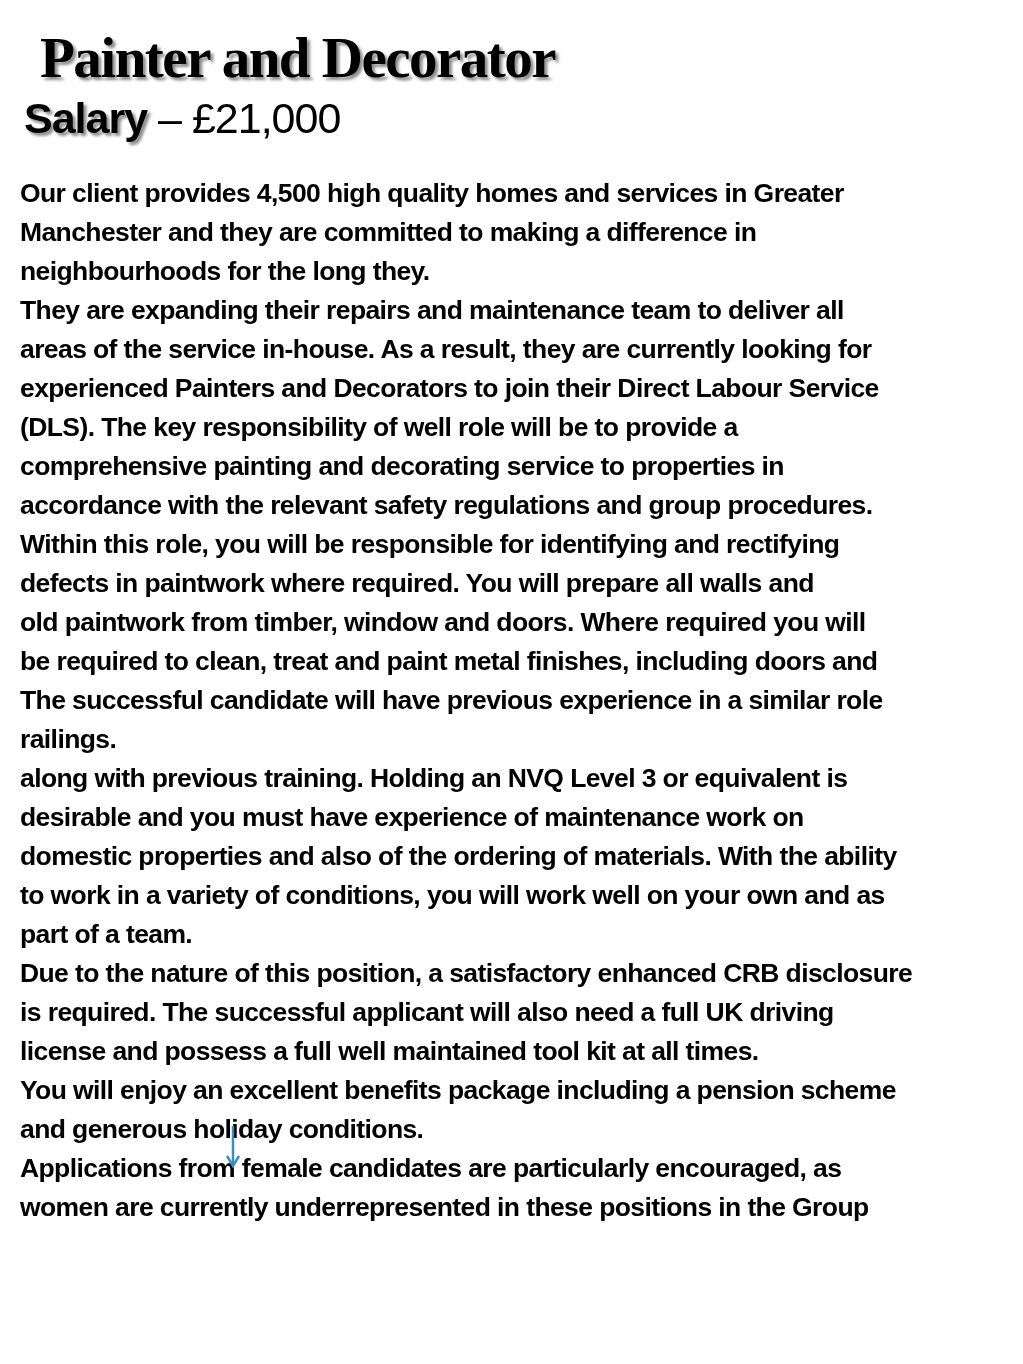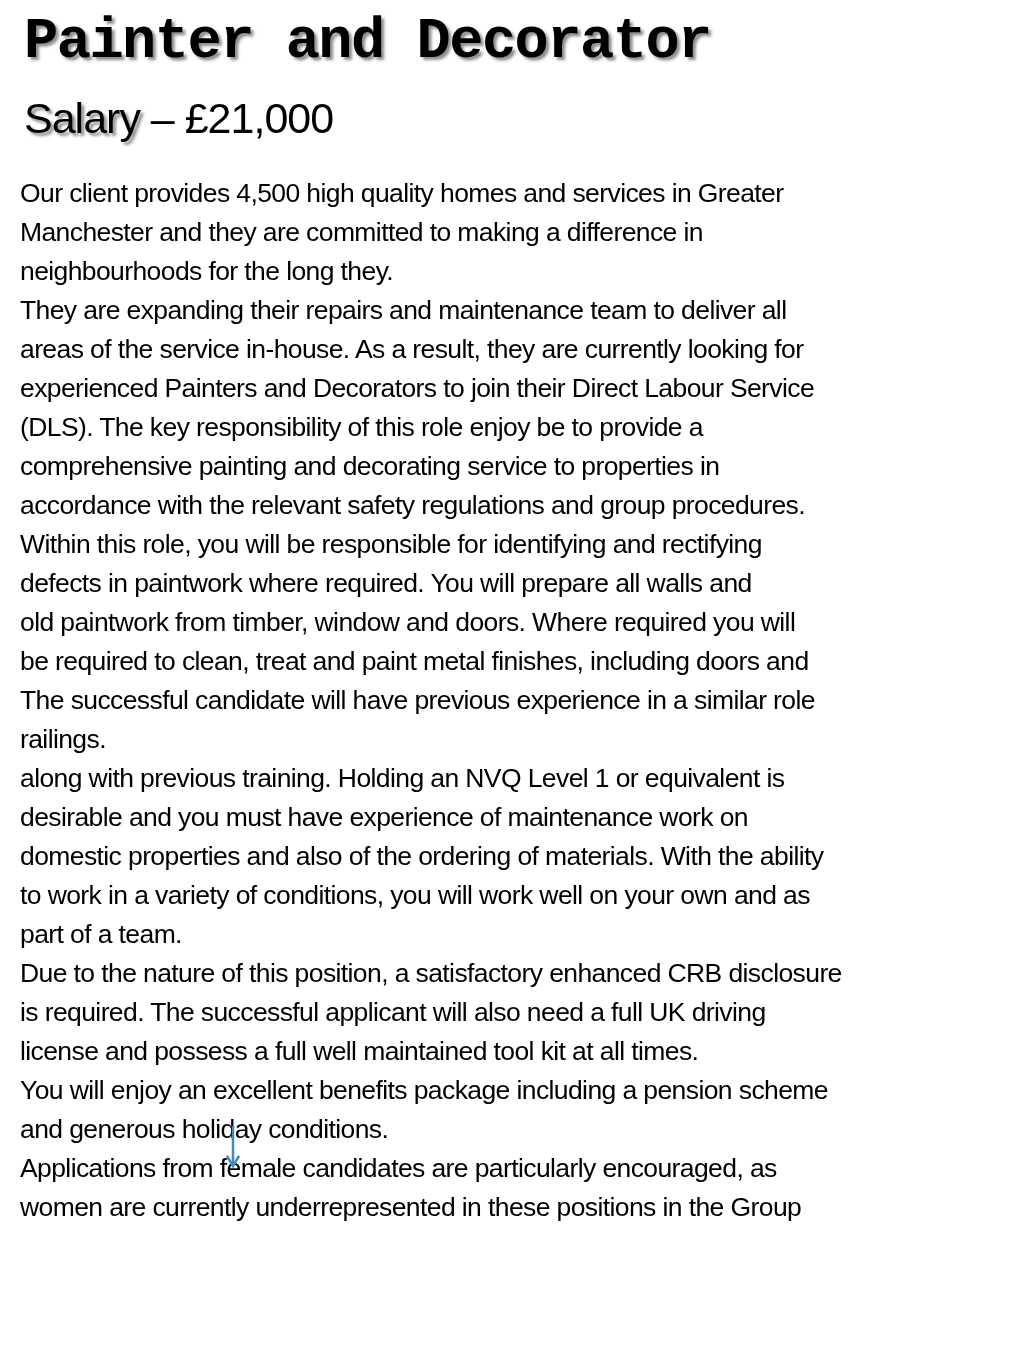--- a/index.html
+++ b/index.html
@@ -1,55 +1,55 @@
 <!DOCTYPE html>
 <html><head>
   <meta charset="utf-8">
   <style>
     html, body { margin: 0; padding: 0; background: #ffffff; }
     body { width: 1023px; height: 1364px; position: relative; overflow: hidden;
            font-family: "Liberation Sans", sans-serif; color: #000; }
-    .title { position: absolute; left: 24px; top: 6px; margin: 0;
-             font-family: Liberation Mono, monospace; font-weight: bold;
+    .title { position: absolute; left: 24px; top: 6px; margin: 16px;
+             font-family: Liberation Serif, serif; font-weight: bold;
              font-size: 57px; line-height: 72px; letter-spacing: -1.5px;
              text-shadow: 3px 3px 3px rgba(0,0,0,0.45); white-space: nowrap; }
     .salary { position: absolute; left: 24px; top: 88px; margin: 0;
               font-size: 43px; line-height: 60px; letter-spacing: -1px; white-space: nowrap; }
-    .salary .label { font-weight: normal; text-shadow: 3px 3px 3px rgba(0,0,0,0.45); }
-    .body { position: absolute; left: 20px; top: 174px; width: 990px; }
+    .salary .label { font-weight: bold; text-shadow: 3px 3px 3px rgba(0,0,0,0.45); }
+    .body { position: absolute; left: 20px; top: 174px; width: 990px; font-weight: bold; }
     .line { display: block; font-size: 26.5px; line-height: 39px; height: 39px;
             white-space: nowrap; letter-spacing: -0.6px; }
     .cursor { position: absolute; left: 226px; top: 1124px; width: 14px; height: 46px; }
   </style>
 </head>
 <body>
 
 <h1 class="title">Painter and Decorator</h1>
 
 <p class="salary">
   <span class="label">Salary</span><span> – </span><span>£21,000</span>
 </p>
 
 <div class="body">
   <span class="line">Our client provides 4,500 high quality homes and services in Greater</span>
   <span class="line">Manchester and they are committed to making a difference in</span>
   <span class="line">neighbourhoods for the long they.</span>
   <span class="line">They are expanding their repairs and maintenance team to deliver all</span>
   <span class="line">areas of the service in-house. As a result, they are currently looking for</span>
   <span class="line">experienced Painters and Decorators to join their Direct Labour Service</span>
-  <span class="line">(DLS). The key responsibility of this role enjoy be to provide a</span>
+  <span class="line">(DLS). The key responsibility of well role will be to provide a</span>
   <span class="line">comprehensive painting and decorating service to properties in</span>
   <span class="line">accordance with the relevant safety regulations and group procedures.</span>
   <span class="line">Within this role, you will be responsible for identifying and rectifying</span>
   <span class="line">defects in paintwork where required. You will prepare all walls and</span>
   <span class="line">old paintwork from timber, window and doors. Where required you will</span>
   <span class="line">be required to clean, treat and paint metal finishes, including doors and</span>
   <span class="line">The successful candidate will have previous experience in a similar role</span>
   <span class="line">railings.</span>
-  <span class="line">along with previous training. Holding an NVQ Level 1 or equivalent is</span>
+  <span class="line">along with previous training. Holding an NVQ Level 3 or equivalent is</span>
   <span class="line">desirable and you must have experience of maintenance work on</span>
   <span class="line">domestic properties and also of the ordering of materials. With the ability</span>
   <span class="line">to work in a variety of conditions, you will work well on your own and as</span>
   <span class="line">part of a team.</span>
   <span class="line">Due to the nature of this position, a satisfactory enhanced CRB disclosure</span>
   <span class="line">is required. The successful applicant will also need a full UK driving</span>
   <span class="line">license and possess a full well maintained tool kit at all times.</span>
   <span class="line">You will enjoy an excellent benefits package including a pension scheme</span>
   <span class="line">and generous holiday conditions.</span>
   <span class="line">Applications from female candidates are particularly encouraged, as</span>

